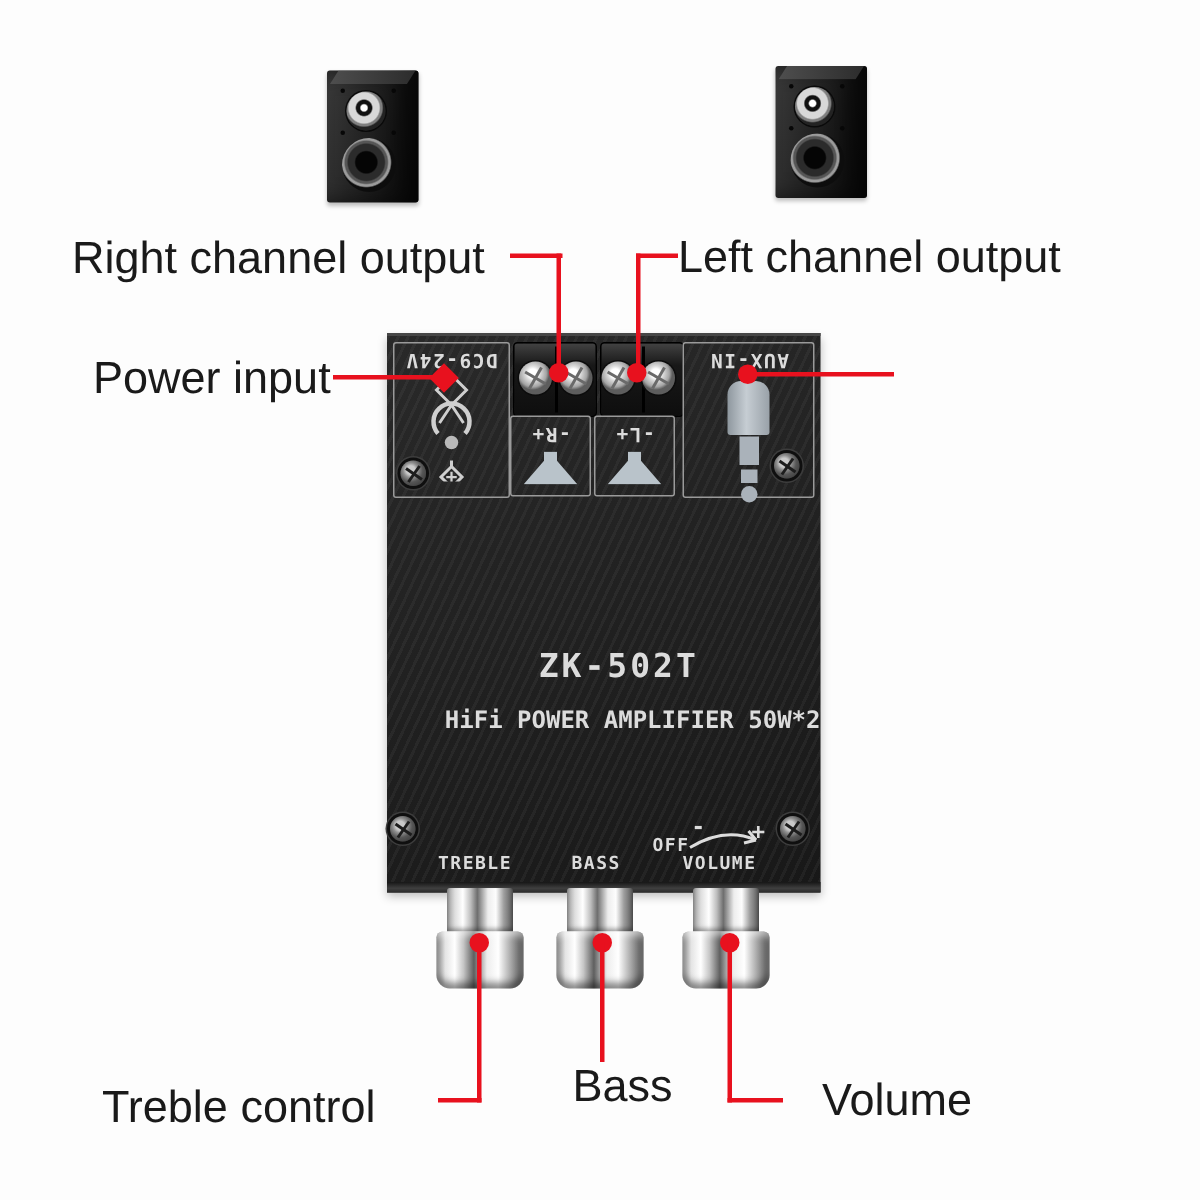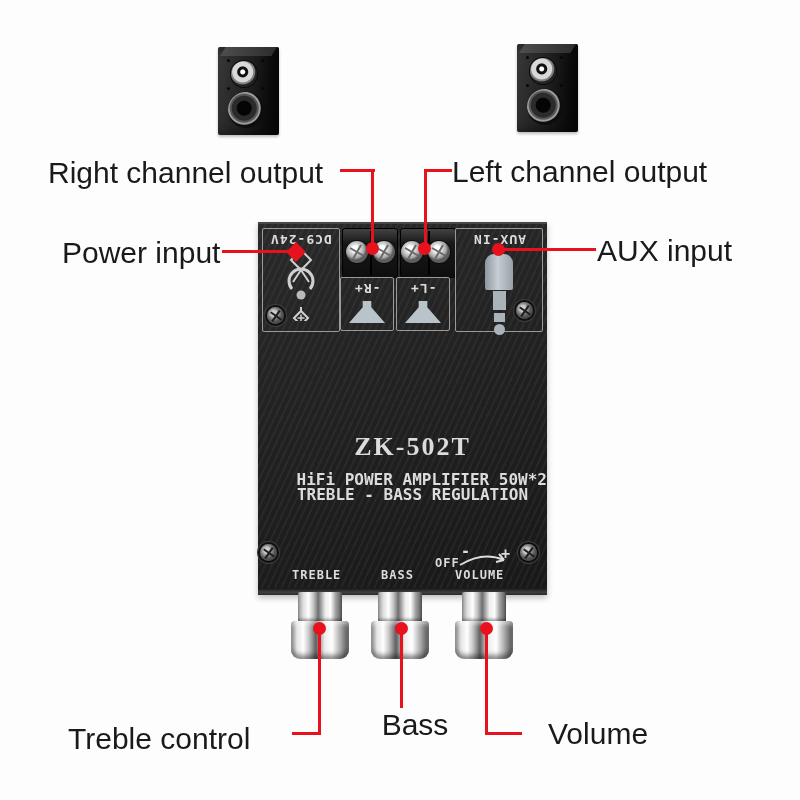--- a/index.html
+++ b/index.html
@@ -66,21 +66,21 @@
   .t-screw::before,.t-screw::after { content:""; position:absolute; left:50%; top:50%; width:16px; height:2px; background:#6a6a6a; }
   .t-screw::before { transform:translate(-50%,-50%) rotate(30deg); }
   .t-screw::after  { transform:translate(-50%,-50%) rotate(120deg); }
   
   .cell { position:absolute; top:53px; width:52px; height:52px; border:1px solid #9a9a9a; border-radius:2px; text-align:center; }
   .cell .lbl { font-size:13px; letter-spacing:1px; margin-top:3px; }
   .horn { width:36px; height:22px; margin:4px auto 0; background:#b9c3ca;
     clip-path:polygon(38% 0, 62% 0, 62% 28%, 100% 100%, 0 100%, 38% 28%); }
   
   .board-text { position:absolute; left:0; right:0; text-align:center; padding-left:20px; }
-  .model { font-size:26px; letter-spacing:2px;font-family:Liberation Serif, serif; }
+  .model { font-size:22px; letter-spacing:2px; }
   .spec  { font-size:16px; letter-spacing:0px; }
   
   .knob-lbl { position:absolute; font-size:12px; letter-spacing:1px; }
   .vol-sign { position:absolute; font-size:15px; }
   
   .knob { position:absolute; width:58px; }
   .knob-top { width:44px; height:29px; margin:0 auto; border-radius:2px 2px 0 0;
     background:linear-gradient(90deg,#9b9b9b 0%,#dedede 12%,#ffffff 24%,#bdbdbd 36%,#6e6e6e 46%,#ededed 62%,#fdfdfd 74%,#9f9f9f 86%,#585858 100%);
     box-shadow:inset 0 -2px 3px rgba(0,0,0,.35); }
   .knob-base { width:58px; height:38px; border-radius:4px 4px 9px 9px;
@@ -99,21 +99,20 @@
   </div>
   <div class="speaker" style="left:517px; top:44px;">
     <div class="spk-top"></div>
     <div class="tweeter"></div>
     <div class="woofer"></div>
   </div>
 
   <div class="ann" style="left:48px;  top:156px;">Right channel output</div>
   <div class="ann" style="left:452px; top:155px;">Left channel output</div>
   <div class="ann" style="left:62px;  top:236px;">Power input</div>
-  <div class="ann" style="left:597px; top:234px;">AUX input</div>
   <div class="ann" style="left:68px;  top:722px;">Treble control</div>
   <div class="ann center" style="left:360px; top:708px; width:110px;">
     <span>Bass</span><br>
   </div>
   <div class="ann" style="left:548px; top:717px;">Volume</div>
 
   <div class="board">
 
     <div class="section" style="left:4px; top:4px; width:76px; height:102px;">
       <span class="silk port-label"><span class="rot180">DC9-24V</span></span>
@@ -157,23 +156,20 @@
       </div>
       <div class="screw" style="left:60px; top:73px;"></div>
     </div>
 
     <div class="board-text" style="top:208px;">
       <span class="silk model">ZK-502T</span>
     </div>
     <div class="board-text" style="top:246px;text-align:right;">
       <span class="silk spec">HiFi POWER AMPLIFIER 50W*2</span>
     </div>
-    <div class="board-text" style="top:261px;">
-      <span class="silk spec">TREBLE - BASS  REGULATION</span>
-    </div>
 
     <div class="screw" style="left:2px;  top:320px;"></div>
     <div class="screw" style="left:262px; top:320px;"></div>
     <span class="silk knob-lbl" style="left:34px;  top:344px;">TREBLE</span>
     <span class="silk knob-lbl" style="left:123px; top:344px;">BASS</span>
     <span class="silk knob-lbl" style="left:177px; top:332px; font-size:12px;text-align:center;">OFF</span>
     <span class="silk vol-sign" style="left:203px; top:318px;">-</span>
     <svg style="position:absolute; left:200px; top:327px;" width="52" height="18" viewBox="0 0 52 18">
       <path d="M2 14 Q25 0 46 9" fill="none" stroke="#dcdcdc" stroke-width="2"></path>
       <path d="M46 9 L41 3 M46 9 L38 11" fill="none" stroke="#dcdcdc" stroke-width="2"></path>

